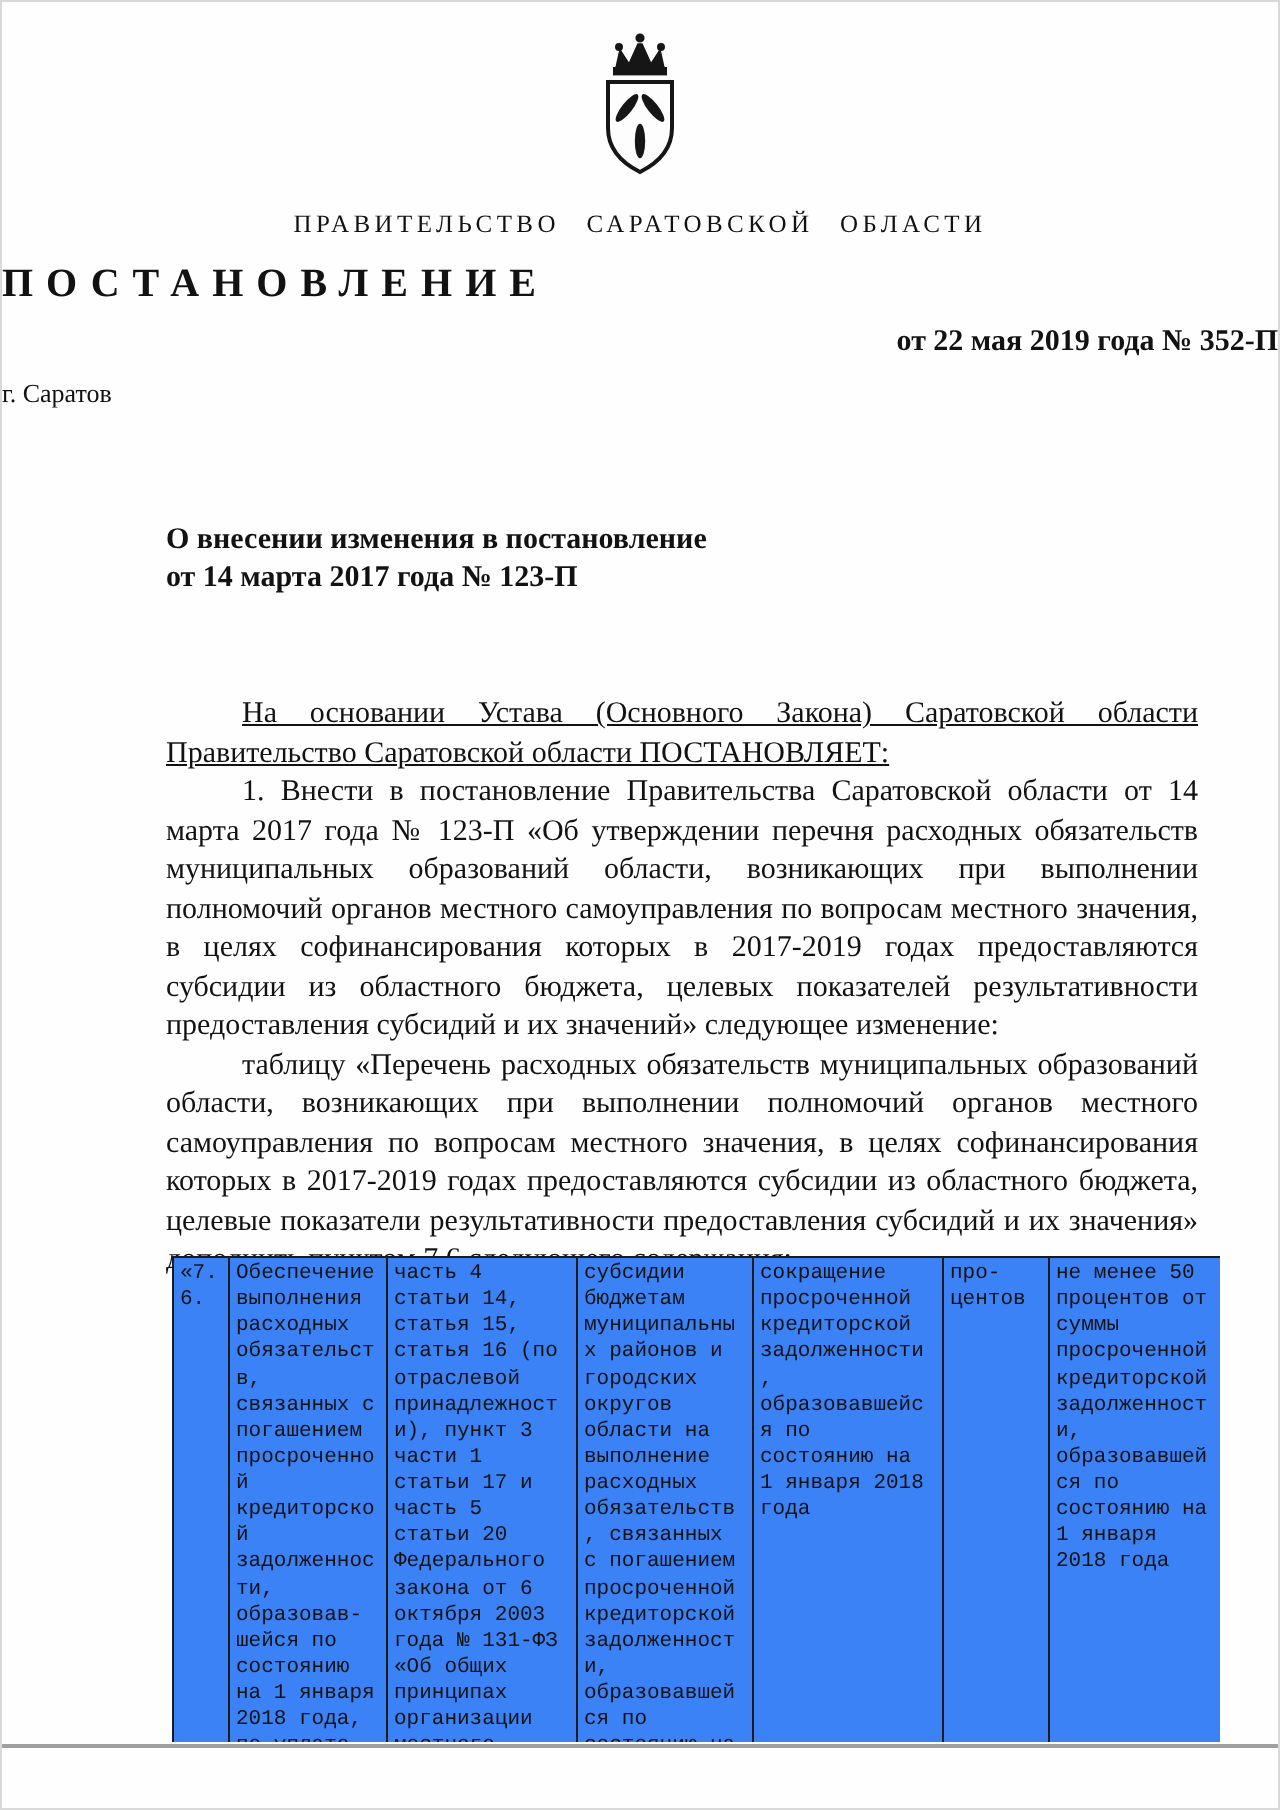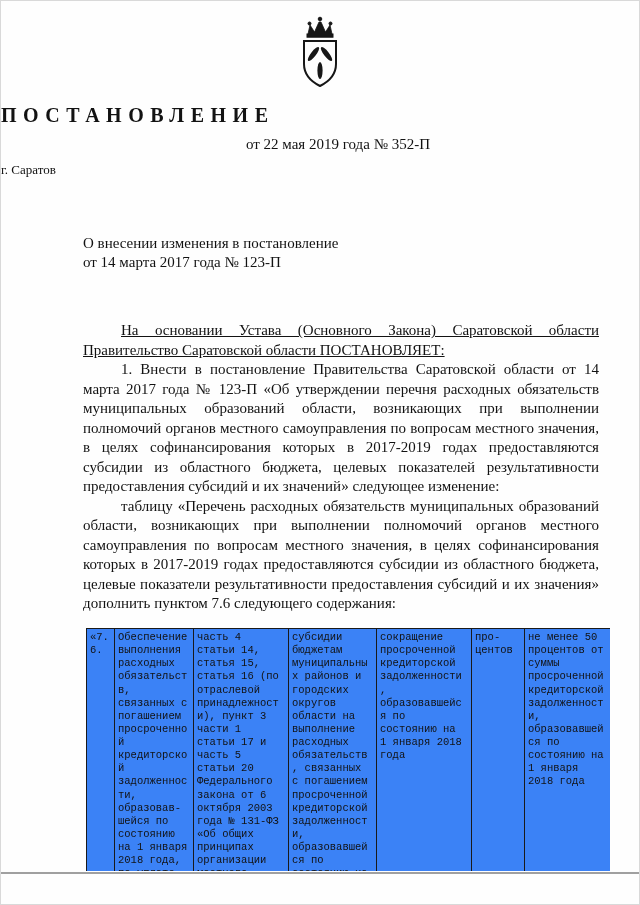--- a/index.html
+++ b/index.html
@@ -28,26 +28,26 @@
     white-space: nowrap;
   }
   .doc-type {
     text-align: left;
     font-size: 20px;
     font-weight: bold;
     letter-spacing: 6.5px;
     margin-top: 11px;
     white-space: nowrap;
   }
-  .date-line { text-align: center; font-size: 15px; font-weight: normal; margin-top: 9px; padding-left: 36px; }
+  .date-line { text-align: right; font-size: 15px; font-weight: bold; margin-top: 9px; padding-left: 36px; }
   .city { text-align: left; font-size: 13px; margin-top: 9px; }
   .content { margin: 0 40px 0 82px; }
   .title-block {
     margin-top: 56px;
-    font-weight: normal;
+    font-weight: bold;
     font-size: 15px;
     line-height: 1.28;
   }
   .body-par {
     font-size: 15px;
     line-height: 1.3;
     text-align: justify;
     text-indent: 38px;
     margin: 0;
   }
@@ -96,20 +96,21 @@
       </g>
       <path d="M11,26 H43 V49 Q43,63 27,71 Q11,63 11,49 Z" fill="#fdfdfd" stroke="#161616" stroke-width="2"></path>
       <g fill="#161616">
         <ellipse cx="20.5" cy="39" rx="2.6" ry="8.6" transform="rotate(38 20.5 39)"></ellipse>
         <ellipse cx="33.5" cy="39" rx="2.6" ry="8.6" transform="rotate(-38 33.5 39)"></ellipse>
         <ellipse cx="27" cy="55.5" rx="2.6" ry="8.6"></ellipse>
       </g>
     </svg>
   </div>
 
+  <div class="org-name">ПРАВИТЕЛЬСТВО САРАТОВСКОЙ ОБЛАСТИ</div>
 
   <div class="doc-type">ПОСТАНОВЛЕНИЕ</div>
 
   <div class="date-line">от 22 мая 2019 года № 352-П</div>
 
   <div class="city">г. Саратов</div>
 
   <div class="content">
     <div class="title-block">
       <div>О внесении изменения в постановление</div>

